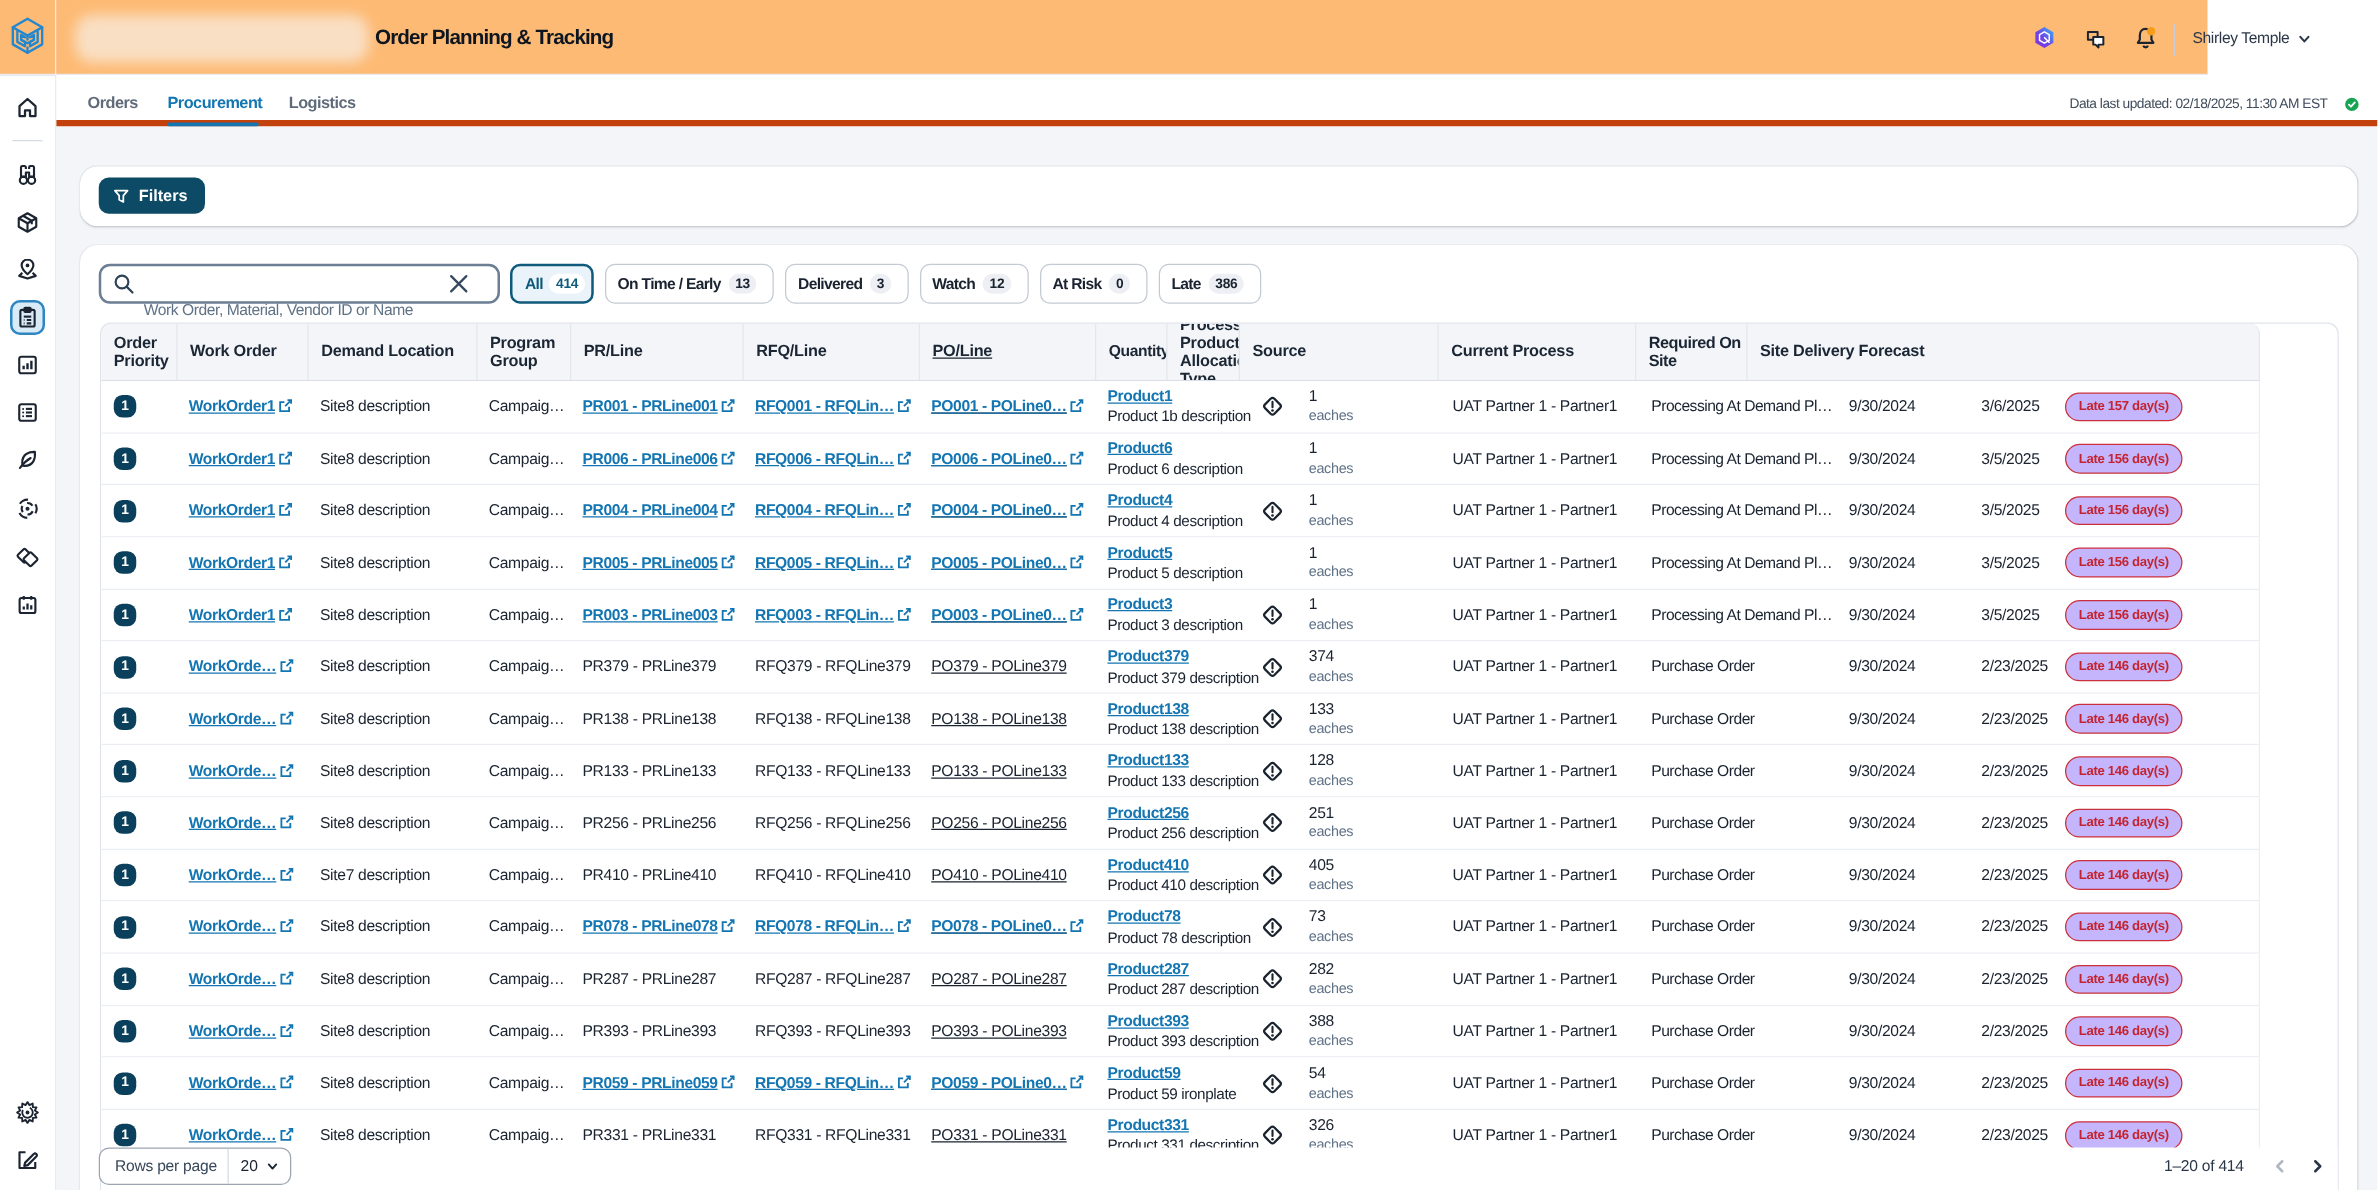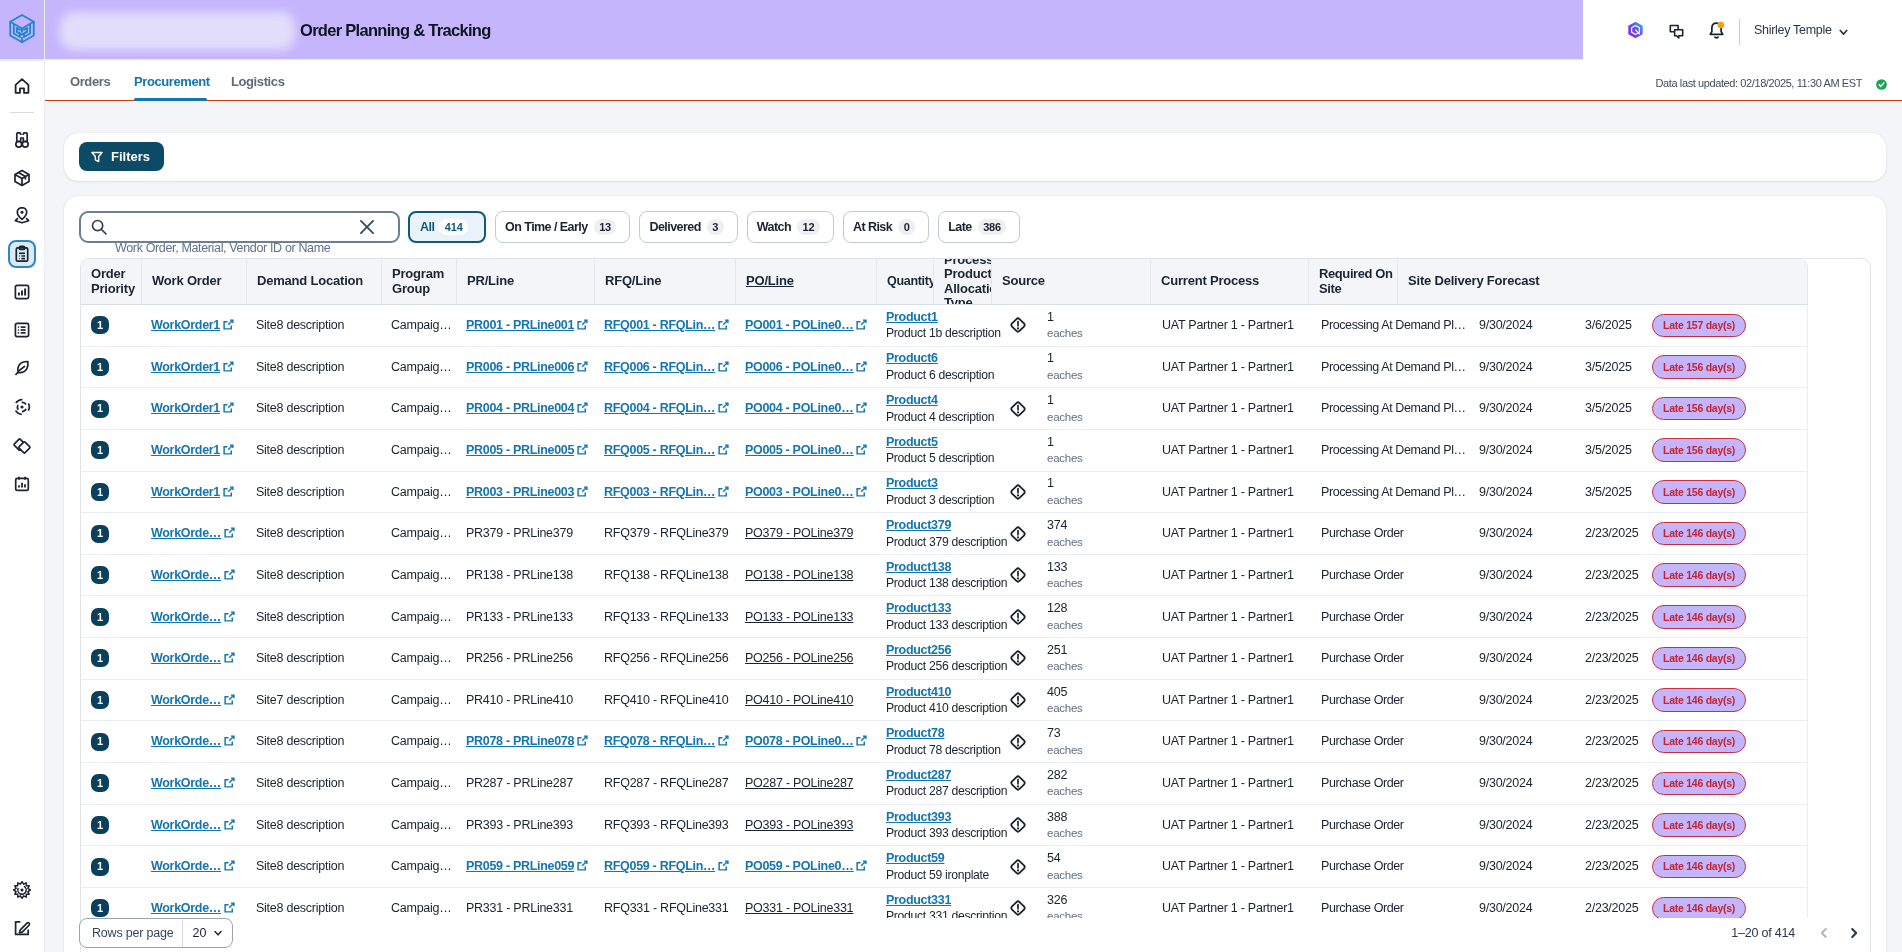--- a/index.html
+++ b/index.html
@@ -1,21 +1,21 @@
 <!DOCTYPE html>
 <html><head>
 <meta charset="utf-8">
 <style>
   * { margin:0; padding:0; box-sizing:border-box; }
   html,body { width:1902px; height:952px; overflow:hidden; }
   body { font-family:"Liberation Sans", sans-serif; background:#ffffff; color:#1a2330; position:relative; }
   #app { position:absolute; inset:0; width:1902px; height:952px; overflow:hidden; }
 
   
-  .topbar { position:absolute; left:0; top:0; width:1583px; height:60px; background:#c4b5fd; border-bottom:1px solid #e9ebef; z-index:30; }
+  .topbar { position:absolute; left:0; top:0; width:1766px; height:60px; background:#fdba74; border-bottom:1px solid #e9ebef; z-index:30; }
   .logo-box { position:absolute; left:7px; top:13px; width:30px; height:34px; }
   .redact-blob { position:absolute; left:60px; top:12px; width:235px; height:38px; background:#f7f8f9; opacity:0.6; border-radius:14px; filter:blur(5px); }
   .app-title { position:absolute; left:300px; top:21px; font-size:16.5px; font-weight:700; letter-spacing:-0.7px; color:#0d1521; white-space:nowrap; }
   .hdr-icon { position:absolute; top:21px; width:19px; height:19px; }
   .hdr-icon svg { display:block; width:100%; height:100%; }
   .q-icon { left:1626px; top:20px; width:19px; height:20px; }
   .chat-icon { left:1667px; top:22px; width:19px; height:19px; }
   .bell-icon { left:1706px; top:20px; width:21px; height:21px; }
   .hdr-divider { position:absolute; left:1739px; top:19px; width:1px; height:26px; background:#c6cdd6; }
   .user-name { position:absolute; left:1754px; top:23px; font-size:12.5px; letter-spacing:-0.3px; color:#2a3648; white-space:nowrap; }
@@ -25,21 +25,21 @@
   
   .sidebar { position:absolute; left:0; top:60px; width:44px; height:892px; background:#fff; z-index:25; }
   .v-divider { position:absolute; left:44px; top:0; width:1px; height:952px; background:#eaecef; z-index:40; }
   .sidebar-top-border { position:absolute; left:0; top:60px; width:44px; height:1px; background:#eaecef; z-index:41; }
   .side-item { position:absolute; left:12px; width:20px; height:20px; }
   .side-item svg { display:block; width:100%; height:100%; }
   .side-sel-box { position:absolute; left:8px; width:28px; height:28px; border:2px solid #2e86c3; background:#d9ebf7; border-radius:8px; }
   .side-divider { position:absolute; left:10px; width:24px; height:1px; background:#d5dbe2; }
 
   
-  .tabrow { position:absolute; left:45px; top:61px; width:1857px; height:40px; background:#fff; border-bottom:1px solid #c2410c; z-index:20; }
+  .tabrow { position:absolute; left:45px; top:61px; width:1857px; height:40px; background:#fff; border-bottom:5px solid #c2410c; z-index:20; }
   .tab { position:absolute; top:13px; font-size:13px; font-weight:700; letter-spacing:-0.4px; color:#5f6b7a; white-space:nowrap; }
   .tab.active { color:#1375b1; }
   .tab-underline { position:absolute; top:37px; height:3px; background:#1375b1; border-radius:2px; }
   .status-text { position:absolute; top:15.5px; font-size:11px; letter-spacing:-0.4px; color:#414d5c; white-space:nowrap; }
   .status-check { position:absolute; top:16px; width:13px; height:13px; }
 
   
   .content { position:absolute; left:45px; top:101px; width:1857px; height:851px; background:#f3f5f9; }
   .card { position:absolute; background:#fff; border-radius:14px; box-shadow:0 0 1px rgba(20,30,40,.22), 0 1px 2px rgba(20,30,40,.08); }
   .card-filters { left:19px; top:32px; width:1822px; height:48px; }
@@ -53,21 +53,21 @@
   .search-box .mag { width:18px; height:18px; flex:none; }
   .search-input { flex:1; border:none; outline:none; font-family:inherit; font-size:12.5px; letter-spacing:-0.35px; color:#1a2330; margin-left:7px; background:transparent;margin-top:42px; }
   .search-input::placeholder { color:#607286; opacity:1; }
   .search-clear { width:18px; height:18px; flex:none; background:none; border:none; padding:0; cursor:pointer; }
   .search-clear svg { display:block; width:18px; height:18px; }
 
   .chips { position:absolute; left:344px; top:15px; display:flex; gap:9px; }
   .chip { height:32px; border:1.5px solid #c3cad3; background:#fff; border-radius:8px; display:flex; align-items:center; padding:0 13px 0 9px; gap:6px; cursor:pointer; }
   .chip .chip-label { font-size:12.5px; font-weight:700; letter-spacing:-0.55px; color:#1a2330; white-space:nowrap; }
   .chip .chip-count { min-width:17px; padding:2px 5.5px; border-radius:10px; background:#edeff4; font-size:11px; font-weight:700; letter-spacing:-0.2px; color:#1a2330; text-align:center; }
-  .chip.selected { border:2px solid #0f5a7a; background:#ebf3fa; padding:0 16px 0 10px; gap:5px; }
+  .chip.selected { border:2px solid #0f5a7a; background:#ebf3fa; padding:0 5px 0 10px; gap:5px; }
   .chip.selected .chip-label { color:#0f5a7a; }
   .chip.selected .chip-count { background:#fff; color:#0f5a7a; }
 
   
   .table-wrap { position:absolute; left:16px; top:62px; width:1791px; height:738px; border:1px solid #e0e4ea; border-radius:9px; background:#fff; overflow:hidden; }
   .thead { display:flex; height:46px; width:1727px; background:#f4f5f9; border-bottom:1px solid #d9dee7; border-right:1px solid #e2e6ed; border-top-right-radius:8px; }
   .th { position:relative; display:flex; align-items:center; padding:0 8px 0 10px; font-size:13px; font-weight:700; letter-spacing:-0.2px; color:#1a2633; line-height:14.5px; overflow:hidden; }
   .th + .th { border-left:1px solid #e2e6ed; }
   .tr { display:flex; height:41.65px; width:1727px; border-bottom:1px solid #eaedf2; border-right:1px solid #eaedf2; background:#fff; }
   .td { position:relative; display:flex; flex-direction:column; justify-content:center; padding:0 4px 0 10px; font-size:12.5px; letter-spacing:-0.25px; color:#1a2330; line-height:16.5px; overflow:hidden; white-space:nowrap; }

